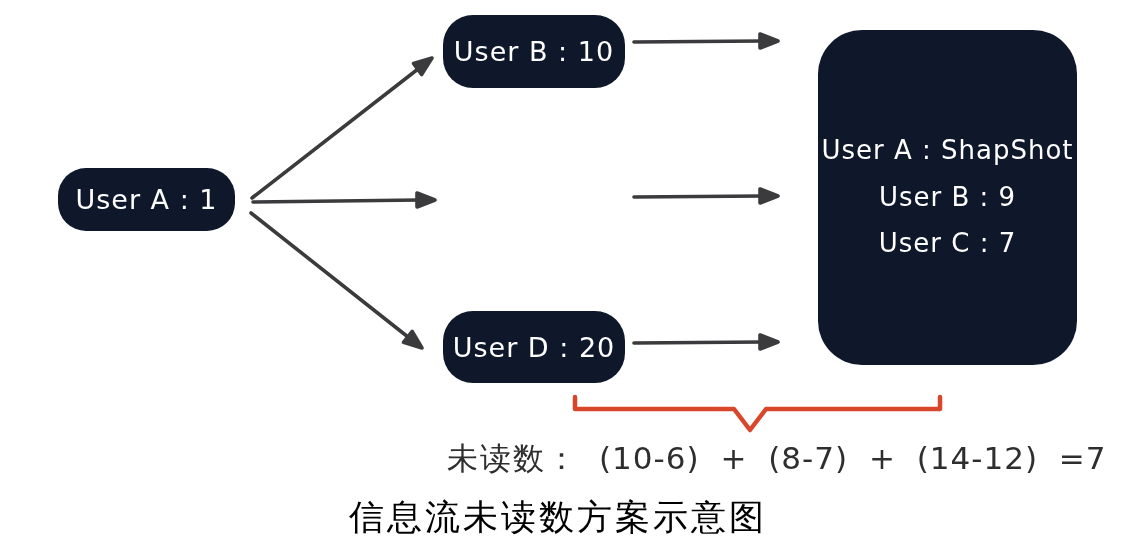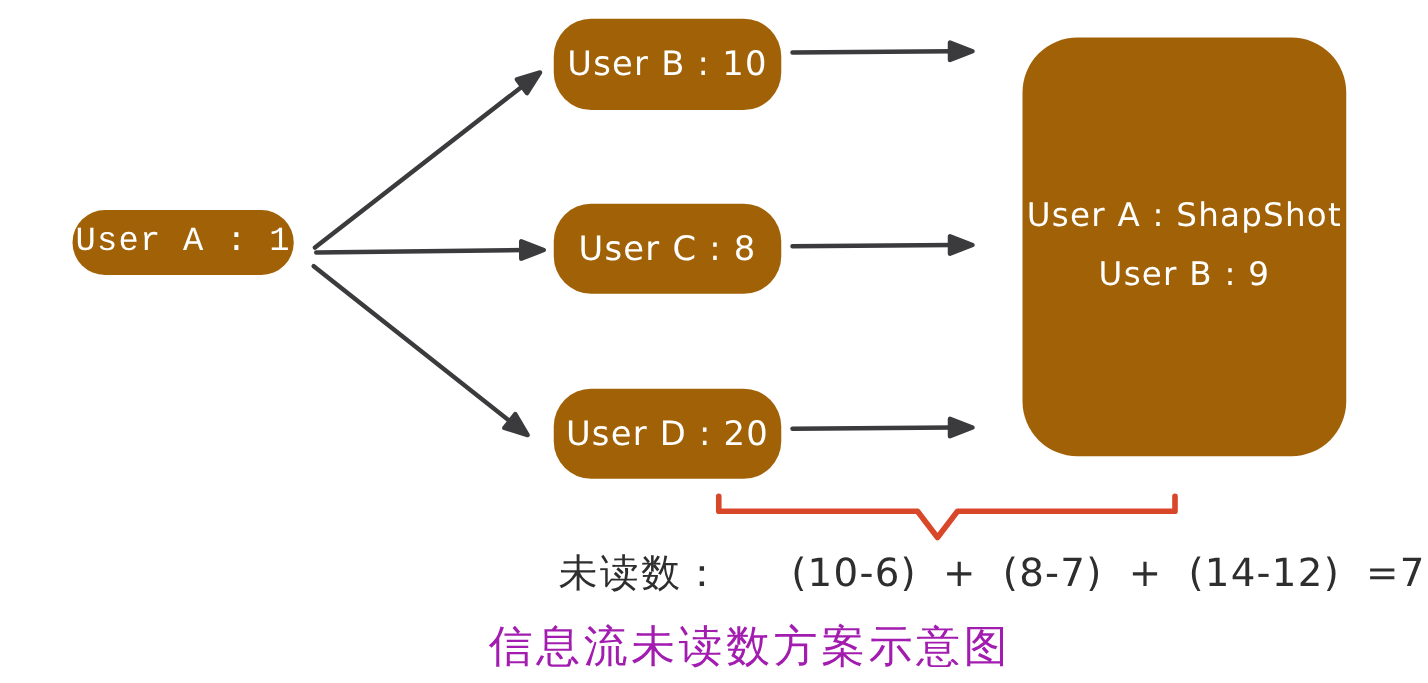--- a/index.html
+++ b/index.html
@@ -12,55 +12,55 @@
     font-family: "DejaVu Sans", sans-serif;
   }
   .overlay-svg {
     position: absolute;
     left: 0; top: 0;
     width: 1142px; height: 546px;
     pointer-events: none;
   }
   .node {
     position: absolute;
-    background: #a16207;
+    background: #0f172a;
     color: #ffffff;
     display: flex;
     align-items: center;
     justify-content: center;
     font-size: 27px;
     letter-spacing: 1px;
     white-space: nowrap;
   }
-  .node-a { left: 58px;  top: 168px; width: 177px; height: 52px; border-radius: 28px; font-family: Liberation Mono, monospace; }
+  .node-a { left: 58px;  top: 168px; width: 177px; height: 63px; border-radius: 28px; }
   .node-b { left: 443px; top: 15px;  width: 182px; height: 73px; border-radius: 30px; }
   .node-c { left: 443px; top: 163px; width: 182px; height: 72px; border-radius: 30px; }
   .node-d { left: 443px; top: 311px; width: 182px; height: 72px; border-radius: 30px; }
   .node-snapshot {
     left: 818px; top: 30px; width: 259px; height: 335px; border-radius: 44px;
     flex-direction: column;
     gap: 17px;
     font-size: 26px;
   }
   .snapshot-line { line-height: 1.15; }
   .formula {
     position: absolute;
     left: 447px; top: 438px;
     font-size: 31px;
     color: #2e2e2e;
     white-space: nowrap;
   }
-  .formula .formula-label { margin-right: 32px; letter-spacing: 2px; }
-  .formula .formula-expression { word-spacing: 10px; letter-spacing: 1px; margin-left: 22px; }
+  .formula .formula-label { margin-right: 20px; letter-spacing: 2px; }
+  .formula .formula-expression { word-spacing: 10px; letter-spacing: 1px; }
   .caption {
     position: absolute;
-    left: 600px; top: 494px;
+    left: 558px; top: 494px;
     transform: translateX(-50%);
     font-size: 35px;
-    color: #a21caf;
+    color: #000000;
     letter-spacing: 3px;
     white-space: nowrap;
   }
 </style>
 </head>
 <body>
 
 <div class="canvas">
 
   <svg class="overlay-svg" viewBox="0 0 1142 546" xmlns="http://www.w3.org/2000/svg">
@@ -95,31 +95,29 @@
   </svg>
 
   <div class="node node-a">
     <span>User A : 1</span>
   </div>
 
   <div class="node node-b">
     <span>User B : 10</span>
   </div>
 
-  <div class="node node-c">
-    <span>User C : 8</span>
-  </div>
 
   <div class="node node-d">
     <span>User D : 20</span>
   </div>
 
   <div class="node node-snapshot">
     <div class="snapshot-line">User A : ShapShot</div>
     <div class="snapshot-line">User B : 9</div>
+    <div class="snapshot-line">User C : 7</div>
   </div>
 
   <div class="formula">
     <span class="formula-label">未读数：</span><span class="formula-expression">(10-6) + (8-7) + (14-12) =7</span>
   </div>
 
   <div class="caption">信息流未读数方案示意图</div>
 
 </div>
 

